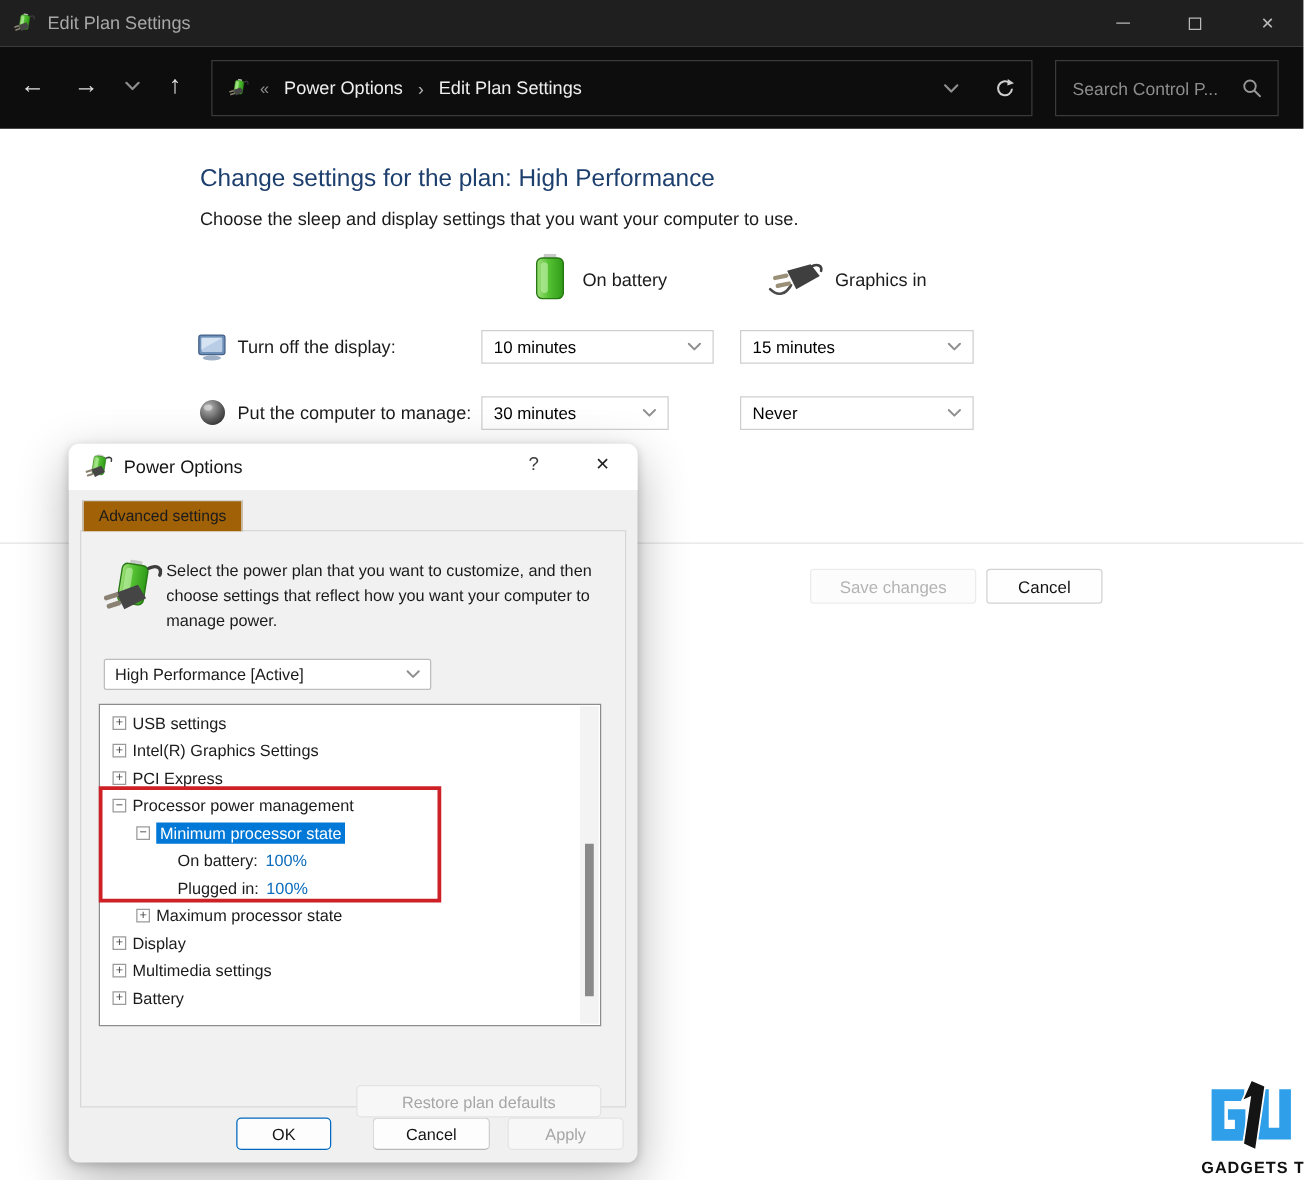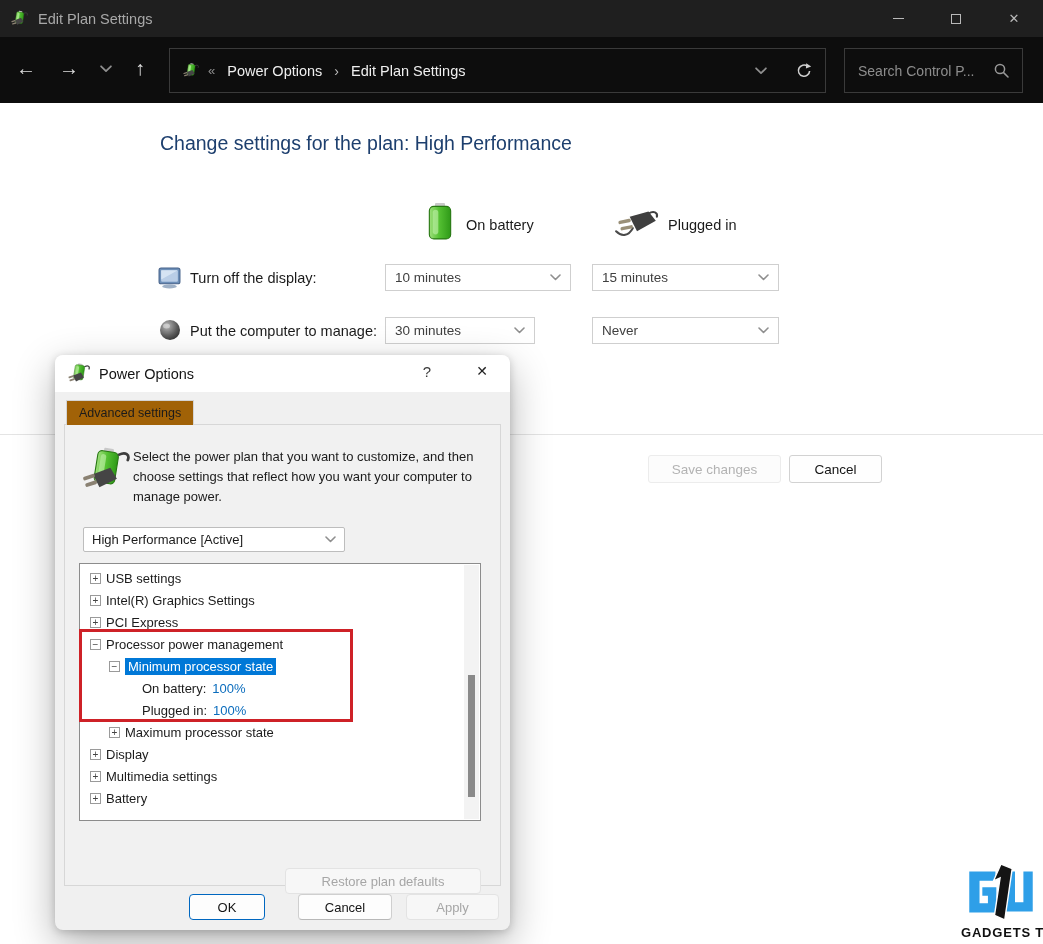--- a/index.html
+++ b/index.html
@@ -26,21 +26,21 @@
   .crumb-sep { color:#bdbdbd; font-size:14px; margin-left:12px; }
   .addr-right { position:absolute; right:12px; top:0; height:43px; display:flex; align-items:center; gap:28px; }
   .searchbox { position:absolute; left:844px; top:11px; width:179px; height:45px; border:1px solid #3a3a3a; display:flex; align-items:center; justify-content:space-between; padding:0 13px; }
   .searchbox .ph { color:#8d8d8d; font-size:14px; white-space:nowrap; overflow:hidden; }
 
   
   .heading { position:absolute; left:160px; top:132px; font-size:19.5px; color:#1d3f6e; }
   .subheading { position:absolute; left:160px; top:168px; font-size:14.5px; color:#1b1b1b; }
   .col-hdr { position:absolute; font-size:14.5px; color:#1b1b1b; }
   .setting-label { position:absolute; font-size:14.5px; color:#1b1b1b; }
-  .sel { position:absolute; height:27px; background:#fff; border:1px solid #cfcfcf; border-radius:0; display:flex; align-items:center; justify-content:space-between; padding:0 9px; font-size:13.5px; color:#404040; }
+  .sel { position:absolute; height:27px; background:#fff; border:1px solid #cfcfcf; border-radius:0; display:flex; align-items:center; justify-content:space-between; padding:0 9px; font-size:13.5px; color:#000000; }
   .divider { position:absolute; left:0; top:434px; width:1043px; height:1px; background:#e4e4e4; }
   .mbtn { position:absolute; height:28px; border-radius:3px; font-size:13.5px; display:flex; align-items:center; justify-content:center; }
   .mbtn.disabled { background:#fcfcfc; border:1px solid #ececec; color:#b3b3b3; }
   .mbtn.normal { background:#fefefe; border:1px solid #d2d2d2; color:#141414; }
 
   
   .dialog { position:absolute; left:55px; top:355px; width:455px; height:575px; background:#f0f0f0; border-radius:8px;
             box-shadow:0 14px 40px rgba(0,0,0,.30), 0 2px 8px rgba(0,0,0,.18); }
   .dlg-titlebar { position:absolute; left:0; top:0; width:100%; height:37px; background:#ffffff; border-radius:8px 8px 0 0; display:flex; align-items:center; }
   .dlg-titlebar .dlg-icon { margin-left:13px; width:22px; height:24px; }
@@ -176,29 +176,30 @@
 
     <div class="searchbox">
       <span class="ph">Search Control P...</span>
       <svg width="15" height="15" viewBox="0 0 15 15">
           <use href="#magIcon"></use>
         </svg>
     </div>
   </div>
 
   <div class="heading">Change settings for the plan: High Performance</div>
+  <div class="subheading">Choose the sleep and display settings that you want your computer to use.</div>
 
   <svg style="position:absolute;left:428px;top:203px;" width="24" height="37" viewBox="0 0 21 33">
       <use href="#battery"></use>
     </svg>
   <div class="col-hdr" style="left:466px;top:217px;">On battery</div>
   <svg style="position:absolute;left:614px;top:210px;" width="46" height="28" viewBox="0 0 44 26">
       <use href="#plugIcon"></use>
     </svg>
-  <div class="col-hdr" style="left:668px;top:217px;">Plugged in</div>
+  <div class="col-hdr" style="left:668px;top:217px;">Graphics in</div>
 
   <svg style="position:absolute;left:158px;top:266px;" width="23" height="23" viewBox="0 0 22 22">
       <use href="#monitorIcon"></use>
     </svg>
   <div class="setting-label" style="left:190px;top:270px;">Turn off the display:</div>
   <div class="sel" style="left:385px;top:264px;width:186px;">
     <span>10 minutes</span>
     <svg width="11" height="7" viewBox="0 0 11 7">
         <use href="#chev"></use>
       </svg>

